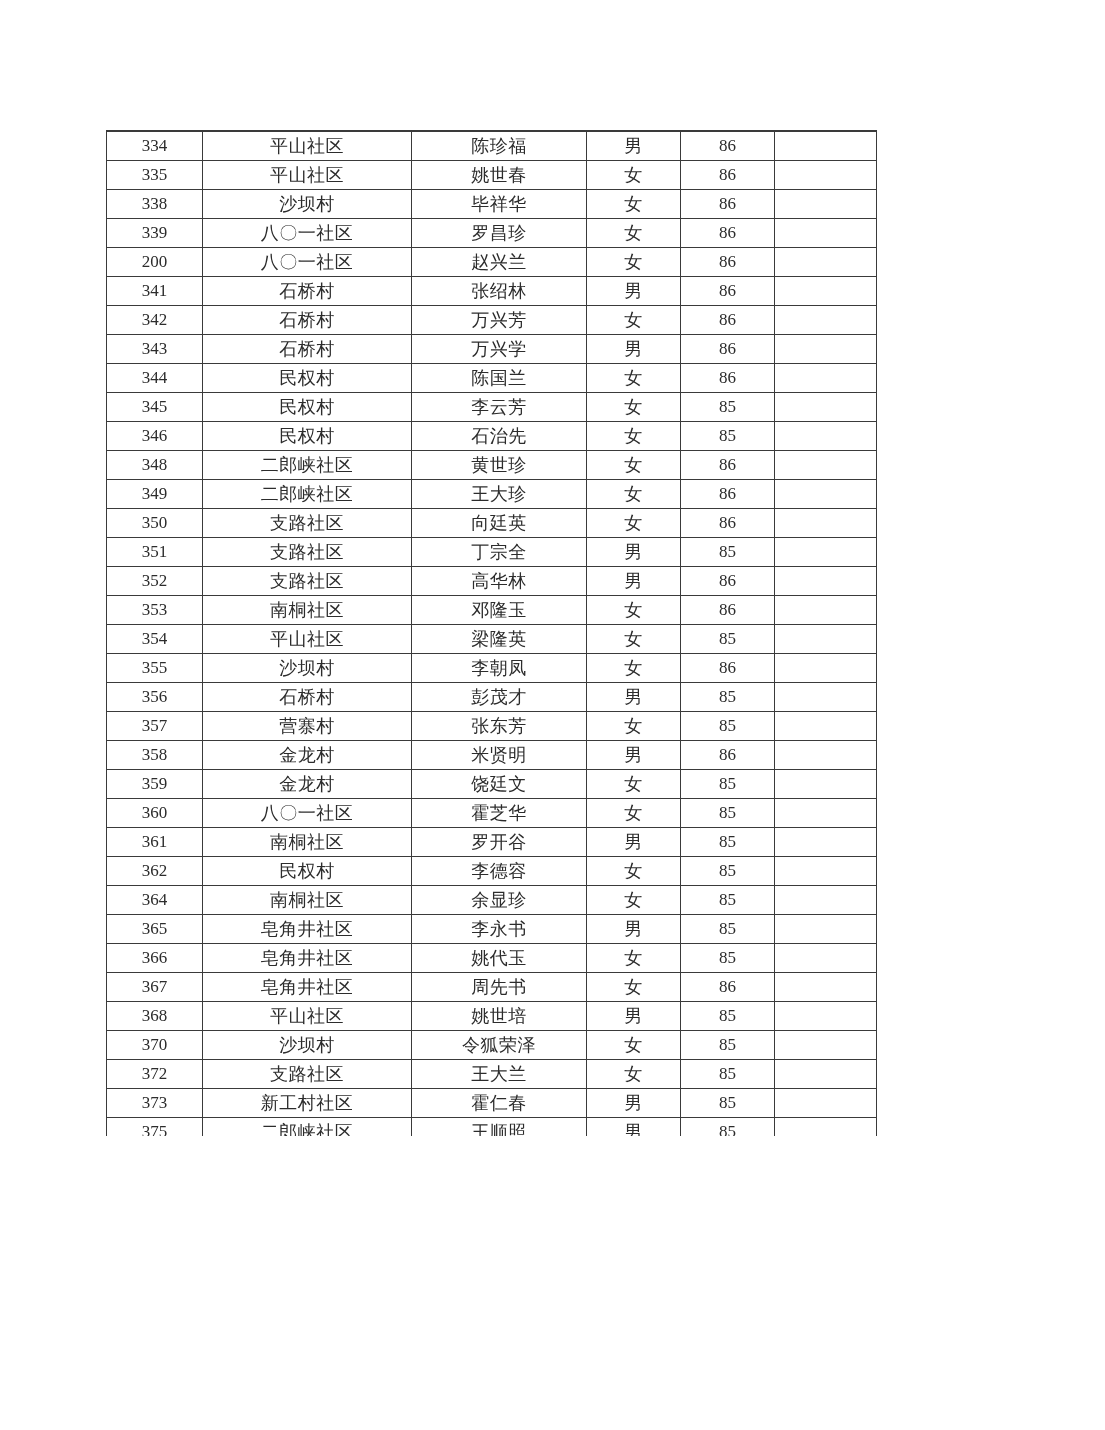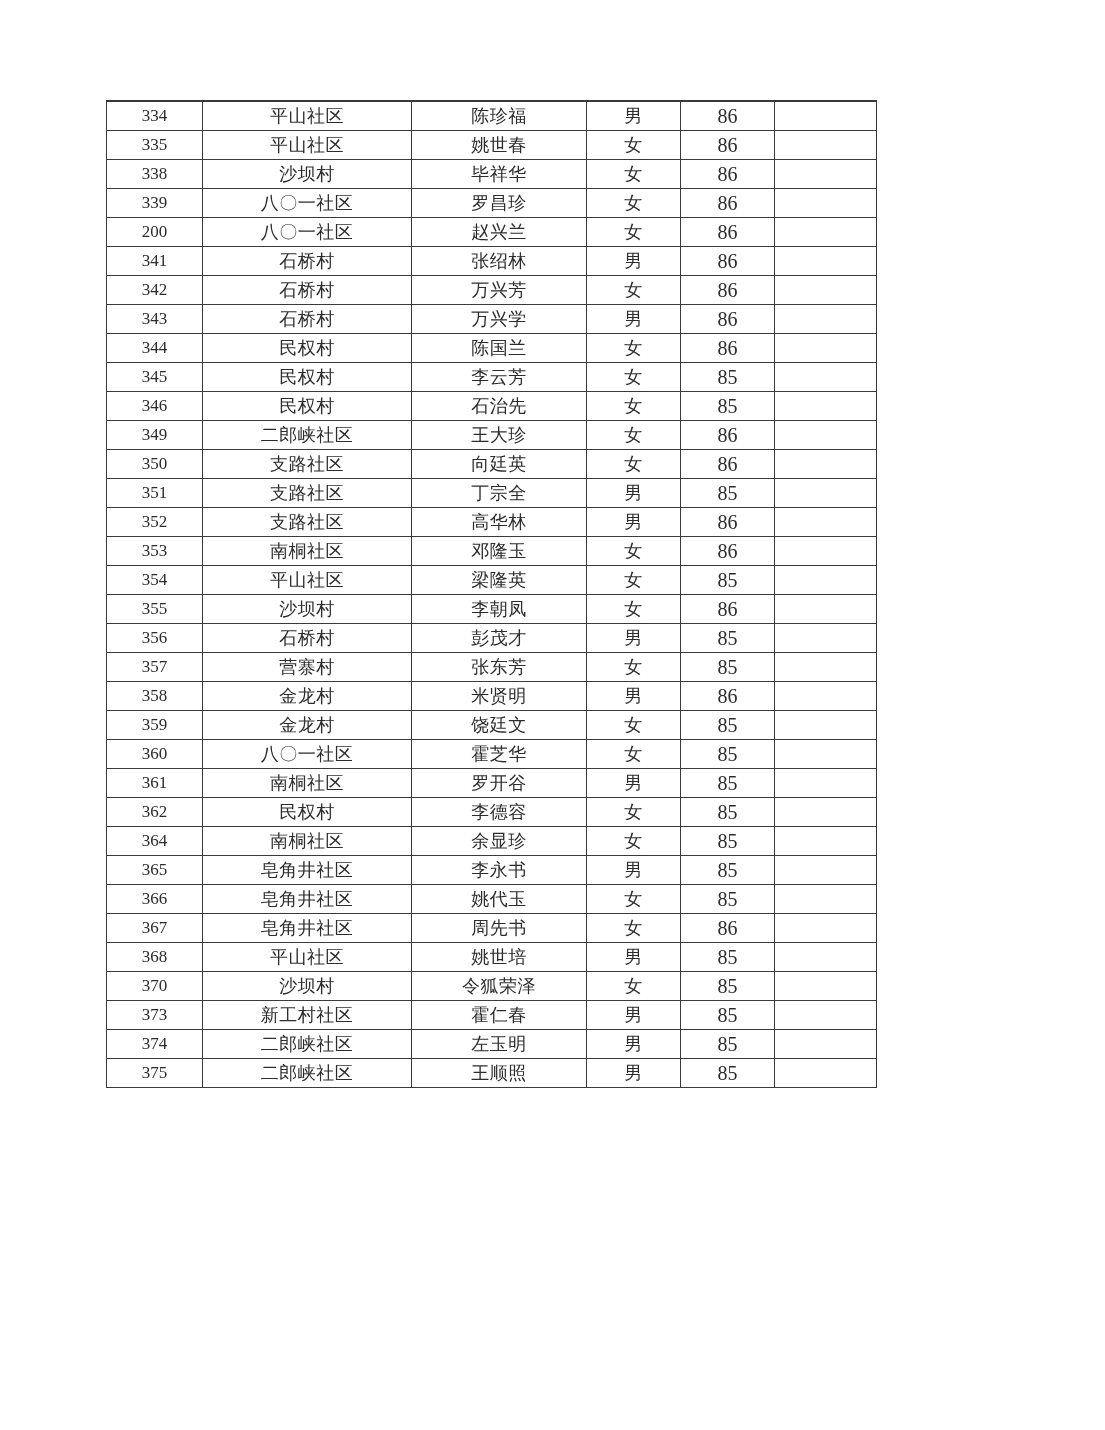--- a/index.html
+++ b/index.html
@@ -7,20 +7,21 @@
     padding: 0;
     background: #ffffff;
   }
   .page {
     position: relative;
     width: 1105px;
     height: 1106px;
     background: #ffffff;
     overflow: hidden;
     font-family: "Liberation Serif", "DejaVu Serif", serif;
+    margin-top: 30px;
   }
   table.roster {
     position: absolute;
     left: 106px;
     top: 100px;
     width: 770px;
     border-collapse: collapse;
     table-layout: fixed;
     border: 1px solid #3a3a3a;
     border-top-width: 2px;
@@ -31,21 +32,21 @@
     padding: 0;
     text-align: center;
     vertical-align: middle;
     font-size: 18px;
     color: #2c2c2c;
     letter-spacing: 0.5px;
     overflow: hidden;
     white-space: nowrap;
   }
   table.roster td.index-cell { font-size: 17px; letter-spacing: 0; }
-  table.roster td.score-cell { font-size: 20px; letter-spacing: 0; }
+  table.roster td.score-cell { font-size: 17px; letter-spacing: 0; }
 </style>
 </head>
 <body>
 
 <div class="page">
   <table class="roster">
     <colgroup>
       <col style="width:96px">
       <col style="width:209px">
       <col style="width:175px">
@@ -136,20 +137,28 @@
         </tr>
         <tr>
           <td class="index-cell">346</td>
           <td class="village-cell">民权村</td>
           <td class="name-cell">石治先</td>
           <td class="gender-cell">女</td>
           <td class="score-cell">85</td>
           <td class="note-cell"></td>
         </tr>
         <tr>
+          <td class="index-cell">348</td>
+          <td class="village-cell">二郎峡社区</td>
+          <td class="name-cell">黄世珍</td>
+          <td class="gender-cell">女</td>
+          <td class="score-cell">86</td>
+          <td class="note-cell"></td>
+        </tr>
+        <tr>
           <td class="index-cell">349</td>
           <td class="village-cell">二郎峡社区</td>
           <td class="name-cell">王大珍</td>
           <td class="gender-cell">女</td>
           <td class="score-cell">86</td>
           <td class="note-cell"></td>
         </tr>
         <tr>
           <td class="index-cell">350</td>
           <td class="village-cell">支路社区</td>
@@ -296,31 +305,31 @@
         </tr>
         <tr>
           <td class="index-cell">370</td>
           <td class="village-cell">沙坝村</td>
           <td class="name-cell">令狐荣泽</td>
           <td class="gender-cell">女</td>
           <td class="score-cell">85</td>
           <td class="note-cell"></td>
         </tr>
         <tr>
+          <td class="index-cell">372</td>
+          <td class="village-cell">支路社区</td>
+          <td class="name-cell">王大兰</td>
+          <td class="gender-cell">女</td>
+          <td class="score-cell">85</td>
+          <td class="note-cell"></td>
+        </tr>
+        <tr>
           <td class="index-cell">373</td>
           <td class="village-cell">新工村社区</td>
           <td class="name-cell">霍仁春</td>
-          <td class="gender-cell">男</td>
-          <td class="score-cell">85</td>
-          <td class="note-cell"></td>
-        </tr>
-        <tr>
-          <td class="index-cell">374</td>
-          <td class="village-cell">二郎峡社区</td>
-          <td class="name-cell">左玉明</td>
           <td class="gender-cell">男</td>
           <td class="score-cell">85</td>
           <td class="note-cell"></td>
         </tr>
         <tr>
           <td class="index-cell">375</td>
           <td class="village-cell">二郎峡社区</td>
           <td class="name-cell">王顺照</td>
           <td class="gender-cell">男</td>
           <td class="score-cell">85</td>

